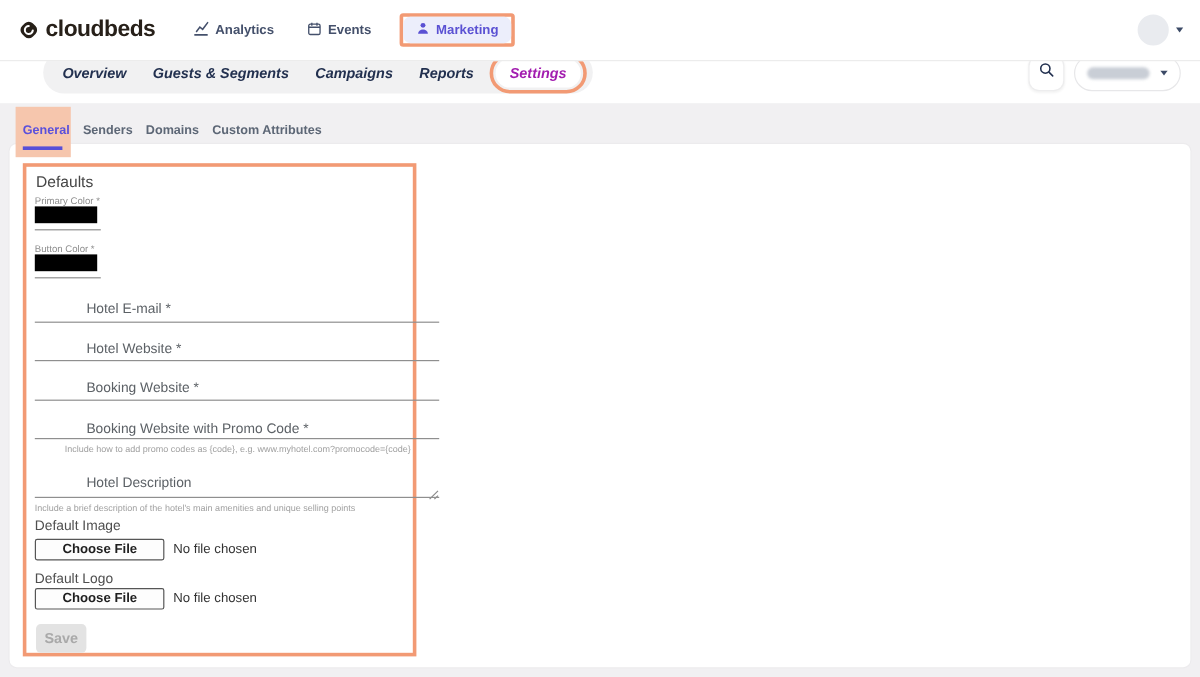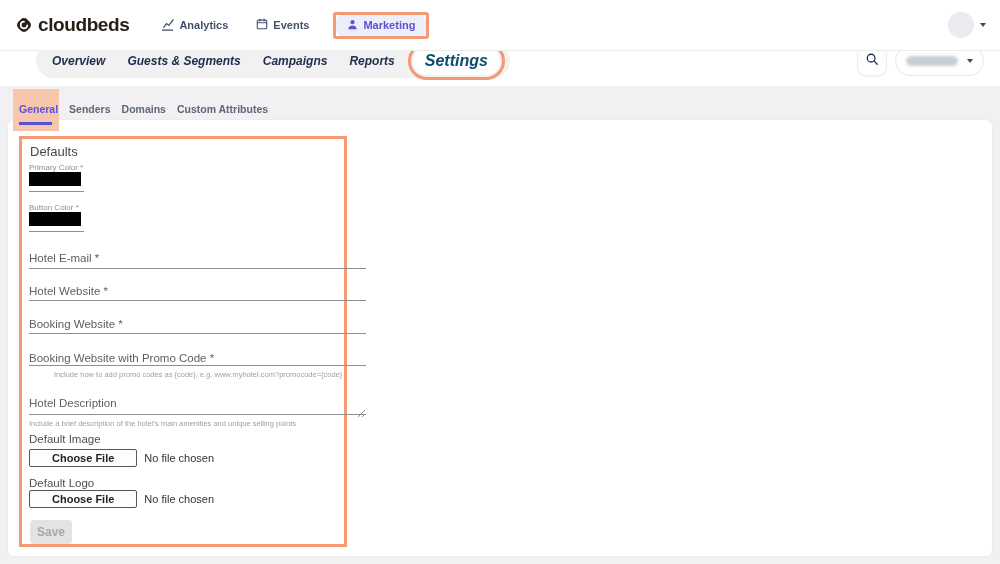--- a/index.html
+++ b/index.html
@@ -24,22 +24,22 @@
            border-top:5px solid #2d4161; }
   .caret.small { border-left-width:3px; border-right-width:3px; border-top-width:4px; border-top-color:#3c4a66; }
 
   
   .subnav { position:absolute; top:35px; left:0; right:0; height:51px; background:#fff;
             display:flex; align-items:center; padding:0 16px; z-index:5; }
   .pill { margin-left:20px; background:#f1f1f2; border-radius:18px; height:35px;
           display:flex; align-items:center; padding:0 5px;font-style:italic; }
   .pill-item { font-size:12px; font-weight:600; color:#22304f; padding:0 11px; cursor:pointer; white-space:nowrap; }
   .settings-annot { border:3px solid #f29a74; border-radius:20px; padding:2px; margin-left:2px; }
-  .settings-pill { background:#fff; border-radius:14px; padding:5px 12px; color:#0c4a6e;
-                   font-size:16px; font-weight:700; cursor:pointer; }
+  .settings-pill { background:#fff; border-radius:14px; padding:5px 12px; color:#a21caf;
+                   font-size:12px; font-weight:700; cursor:pointer; }
   .sub-right { margin-left:auto; display:flex; align-items:center; gap:8px; }
   .searchbtn { width:30px; height:30px; border-radius:9px; background:#fff; border:1px solid #ededee;
                box-shadow:0 1px 2px rgba(0,0,0,.05); display:grid; place-items:center; cursor:pointer; }
   .acct { height:30px; border-radius:15px; border:1px solid #e7e7e9; background:#fff;
           display:flex; align-items:center; padding:0 10px; gap:9px; cursor:pointer; }
   .blob { width:52px; height:10px; border-radius:5px; background:#c9ced6; filter:blur(1.5px); }
 
   
   .tabbar { position:absolute; top:96px; left:0; height:26px; display:flex; align-items:center;
             padding-left:19px; gap:11px; z-index:3; }
@@ -51,21 +51,21 @@
                        background:#574fd8; z-index:4; }
 
   
   .card { position:absolute; top:120px; left:8px; width:984px; height:436px; background:#fff;
           border-radius:6px; box-shadow:0 0 0 1px rgba(0,0,0,0.02); z-index:1; }
   .formbox { position:absolute; top:136px; left:19px; width:328px; height:411px;
              border:3px solid #f29a74; z-index:3; }
   .fb { position:absolute; }
   .section-title { font-size:13px; color:#474747; }
   .micro-label { font-size:8px; color:#8d8d8d; }
-  .field-label { font-size:11.5px; color:#5c6166; }
+  .field-label { font-size:11.5px; color:#5c6166;margin-left:43px; }
   .help { font-size:7.5px; color:#a0a0a0; }
   .swatch { width:52px; height:14px; background:#000; }
   .uline { height:1px; background:#8f8f8f; }
   .uline.short { width:55px; }
   .uline.long { width:337px; }
   .file-row { display:flex; align-items:center; gap:7px; }
   .file-btn { font-size:11px; font-weight:600; color:#1f1f1f; background:#fdfdfd;
               border:1px solid #565656; border-radius:2px; padding:2px 22px; cursor:pointer; }
   .file-status { font-size:11px; color:#333; }
   .file-label { font-size:11.5px; color:#4f4f4f; }

